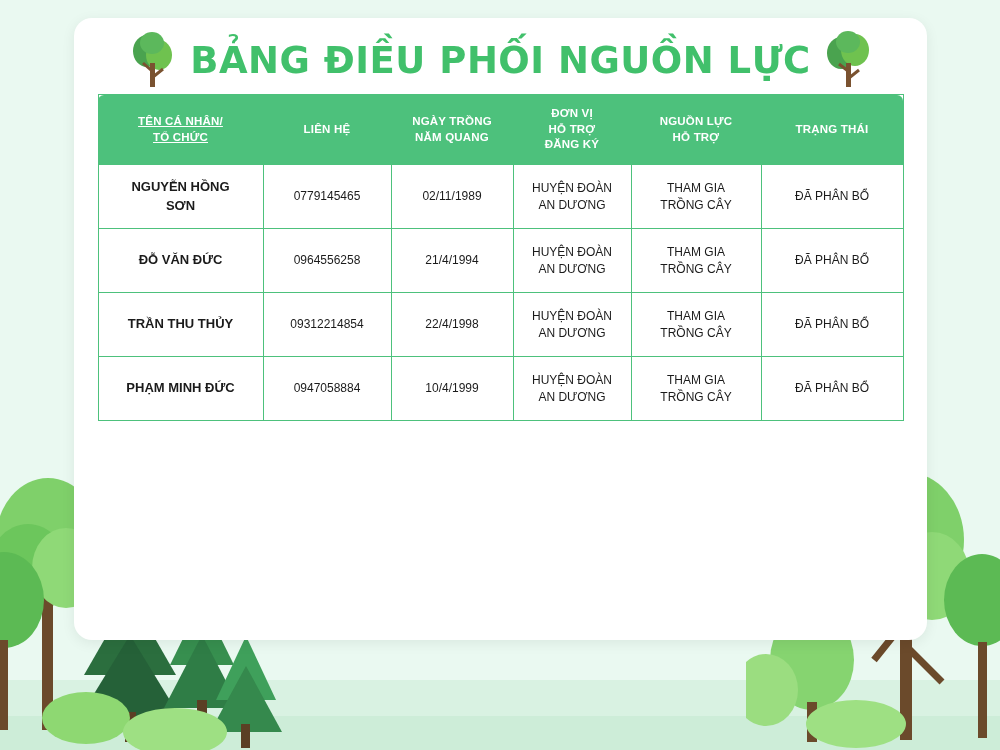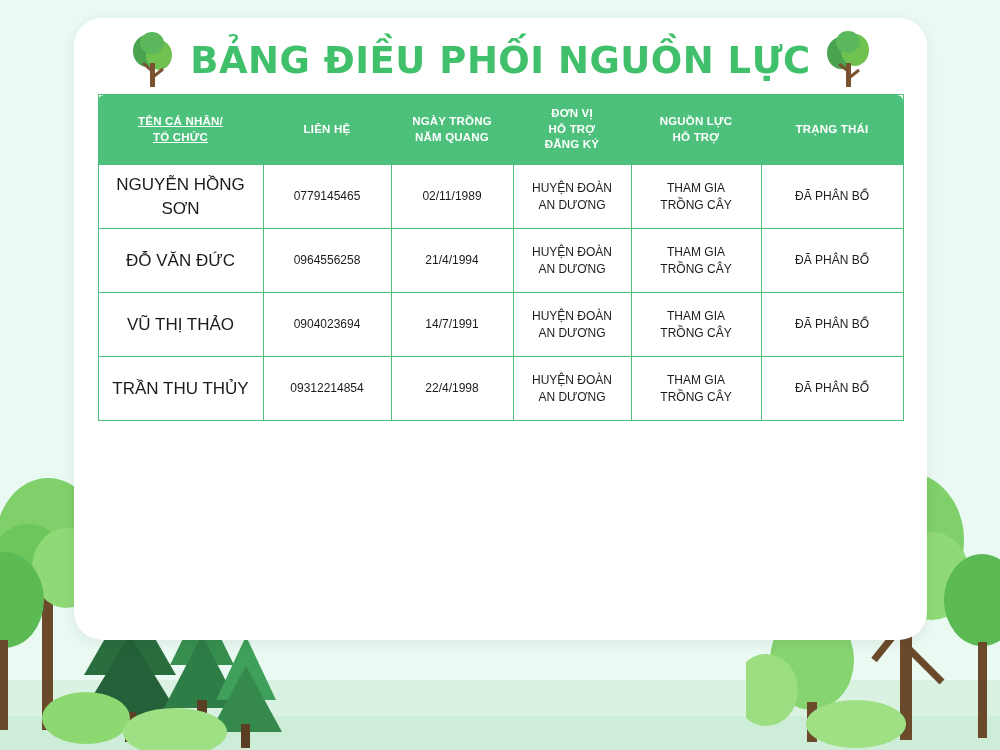--- a/index.html
+++ b/index.html
@@ -34,21 +34,21 @@
   }
 
   
   .card {
     position: absolute;
     left: 74px;
     top: 18px;
     width: 853px;
     height: 622px;
     background: #ffffff;
-    border-radius: 28px;
+    border-radius: 18px;
     box-shadow: 0 3px 14px rgba(0,0,0,0.07);
     z-index: 5;
   }
 
   .title-row {
     display: flex;
     align-items: center;
     justify-content: center;
     gap: 14px;
     height: 76px;
@@ -94,22 +94,22 @@
   tbody td {
     border: 1px solid #4dc17c;
     text-align: center;
     height: 64px;
     font-size: 12px;
     color: #1b1b1b;
     line-height: 1.4;
     padding: 4px 6px;
   }
   tbody td.name {
-    font-weight: normal;
-    font-size: 17px;
+    font-weight: bold;
+    font-size: 13px;
   }
   .sub { display: block; }
 
   
   col.c1 { width: 165px; }
   col.c2 { width: 128px; }
   col.c3 { width: 122px; }
   col.c4 { width: 118px; }
   col.c5 { width: 130px; }
   col.c6 { width: 142px; }
@@ -255,50 +255,50 @@
           <span class="sub">HUYỆN ĐOÀN</span>
           <span class="sub">AN DƯƠNG</span>
         </td>
         <td>
           <span class="sub">THAM GIA</span>
           <span class="sub">TRỒNG CÂY</span>
         </td>
         <td>ĐÃ PHÂN BỔ</td>
       </tr>
 
+
+
       <tr>
         <td class="name">
-          <span class="sub">VŨ THỊ THẢO</span>
-        </td>
-        <td>0904023694</td>
-        <td>14/7/1991</td>
+          <span class="sub">TRẦN THU THỦY</span>
+        </td>
+        <td>09312214854</td>
+        <td>22/4/1998</td>
         <td>
           <span class="sub">HUYỆN ĐOÀN</span>
           <span class="sub">AN DƯƠNG</span>
         </td>
         <td>
           <span class="sub">THAM GIA</span>
           <span class="sub">TRỒNG CÂY</span>
         </td>
         <td>ĐÃ PHÂN BỔ</td>
       </tr>
 
-
       <tr>
         <td class="name">
-          <span class="sub">TRẦN THU THỦY</span>
-        </td>
-        <td>09312214854</td>
-        <td>22/4/1998</td>
+          <span class="sub">PHẠM MINH ĐỨC</span>
+        </td>
+        <td>0947058884</td>
+        <td>10/4/1999</td>
         <td>
           <span class="sub">HUYỆN ĐOÀN</span>
           <span class="sub">AN DƯƠNG</span>
         </td>
         <td>
           <span class="sub">THAM GIA</span>
           <span class="sub">TRỒNG CÂY</span>
         </td>
         <td>ĐÃ PHÂN BỔ</td>
       </tr>
-
     </tbody>
   </table>
 </div>
 
 </body></html>

